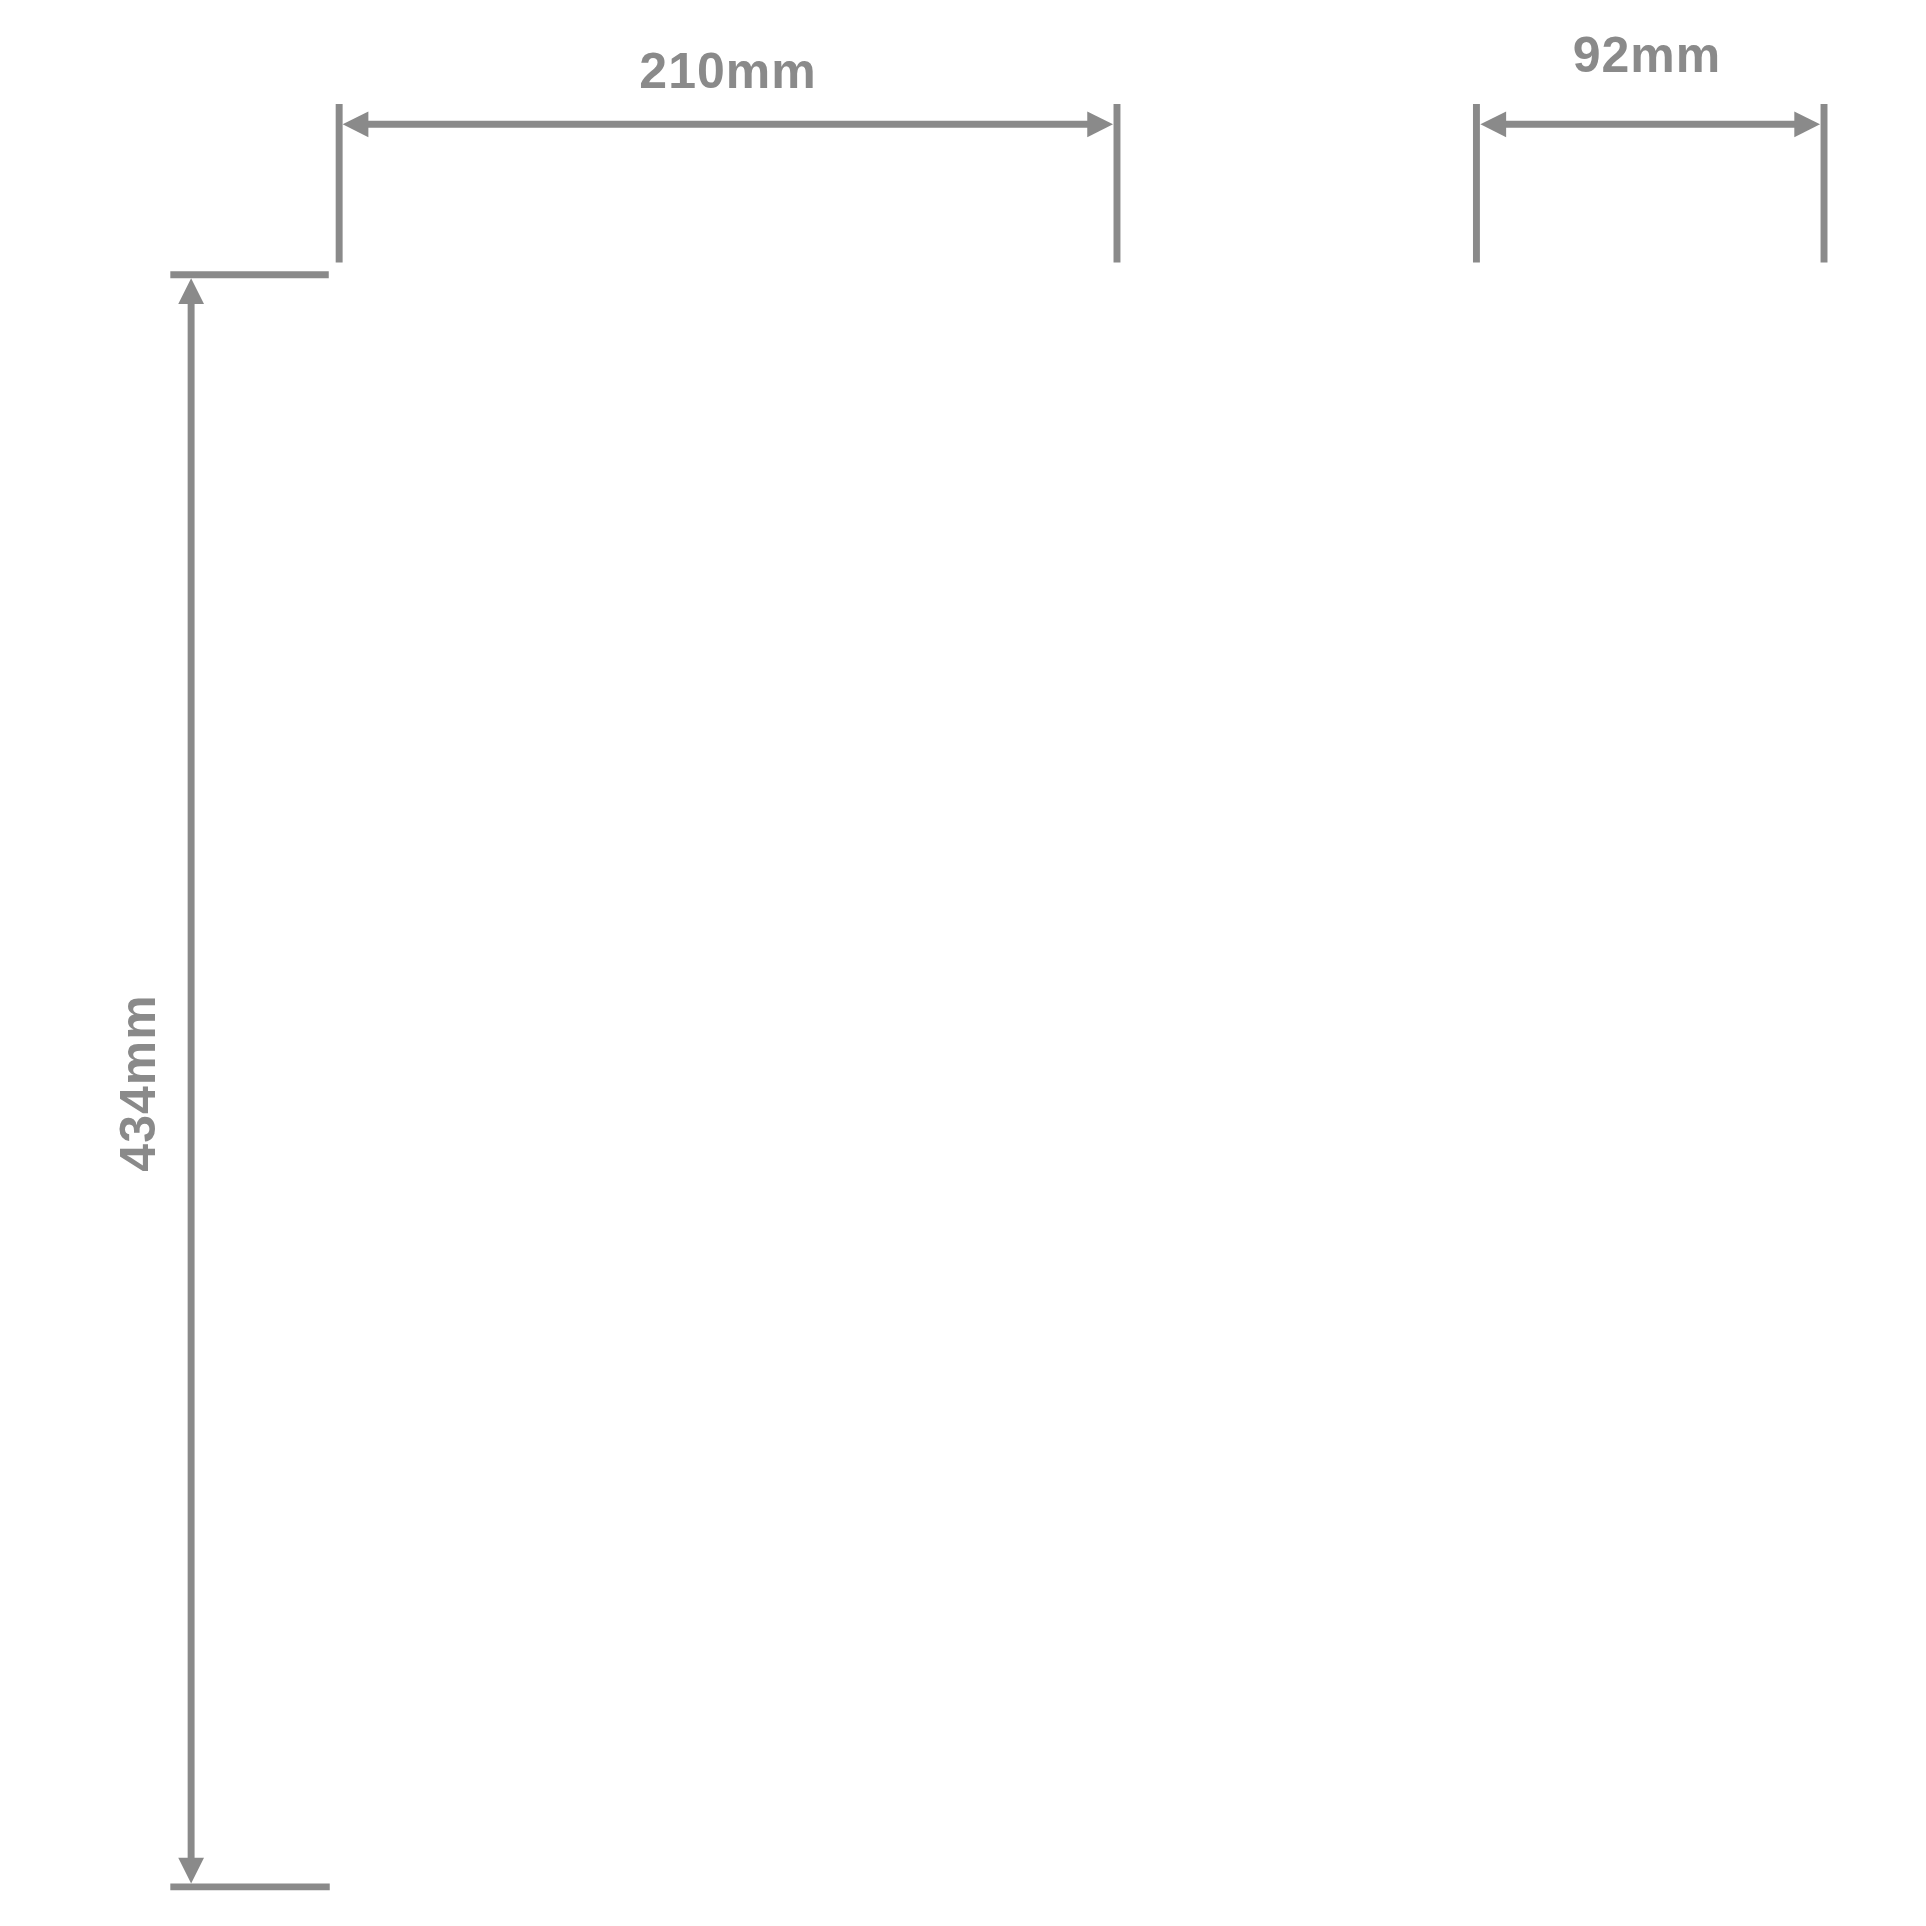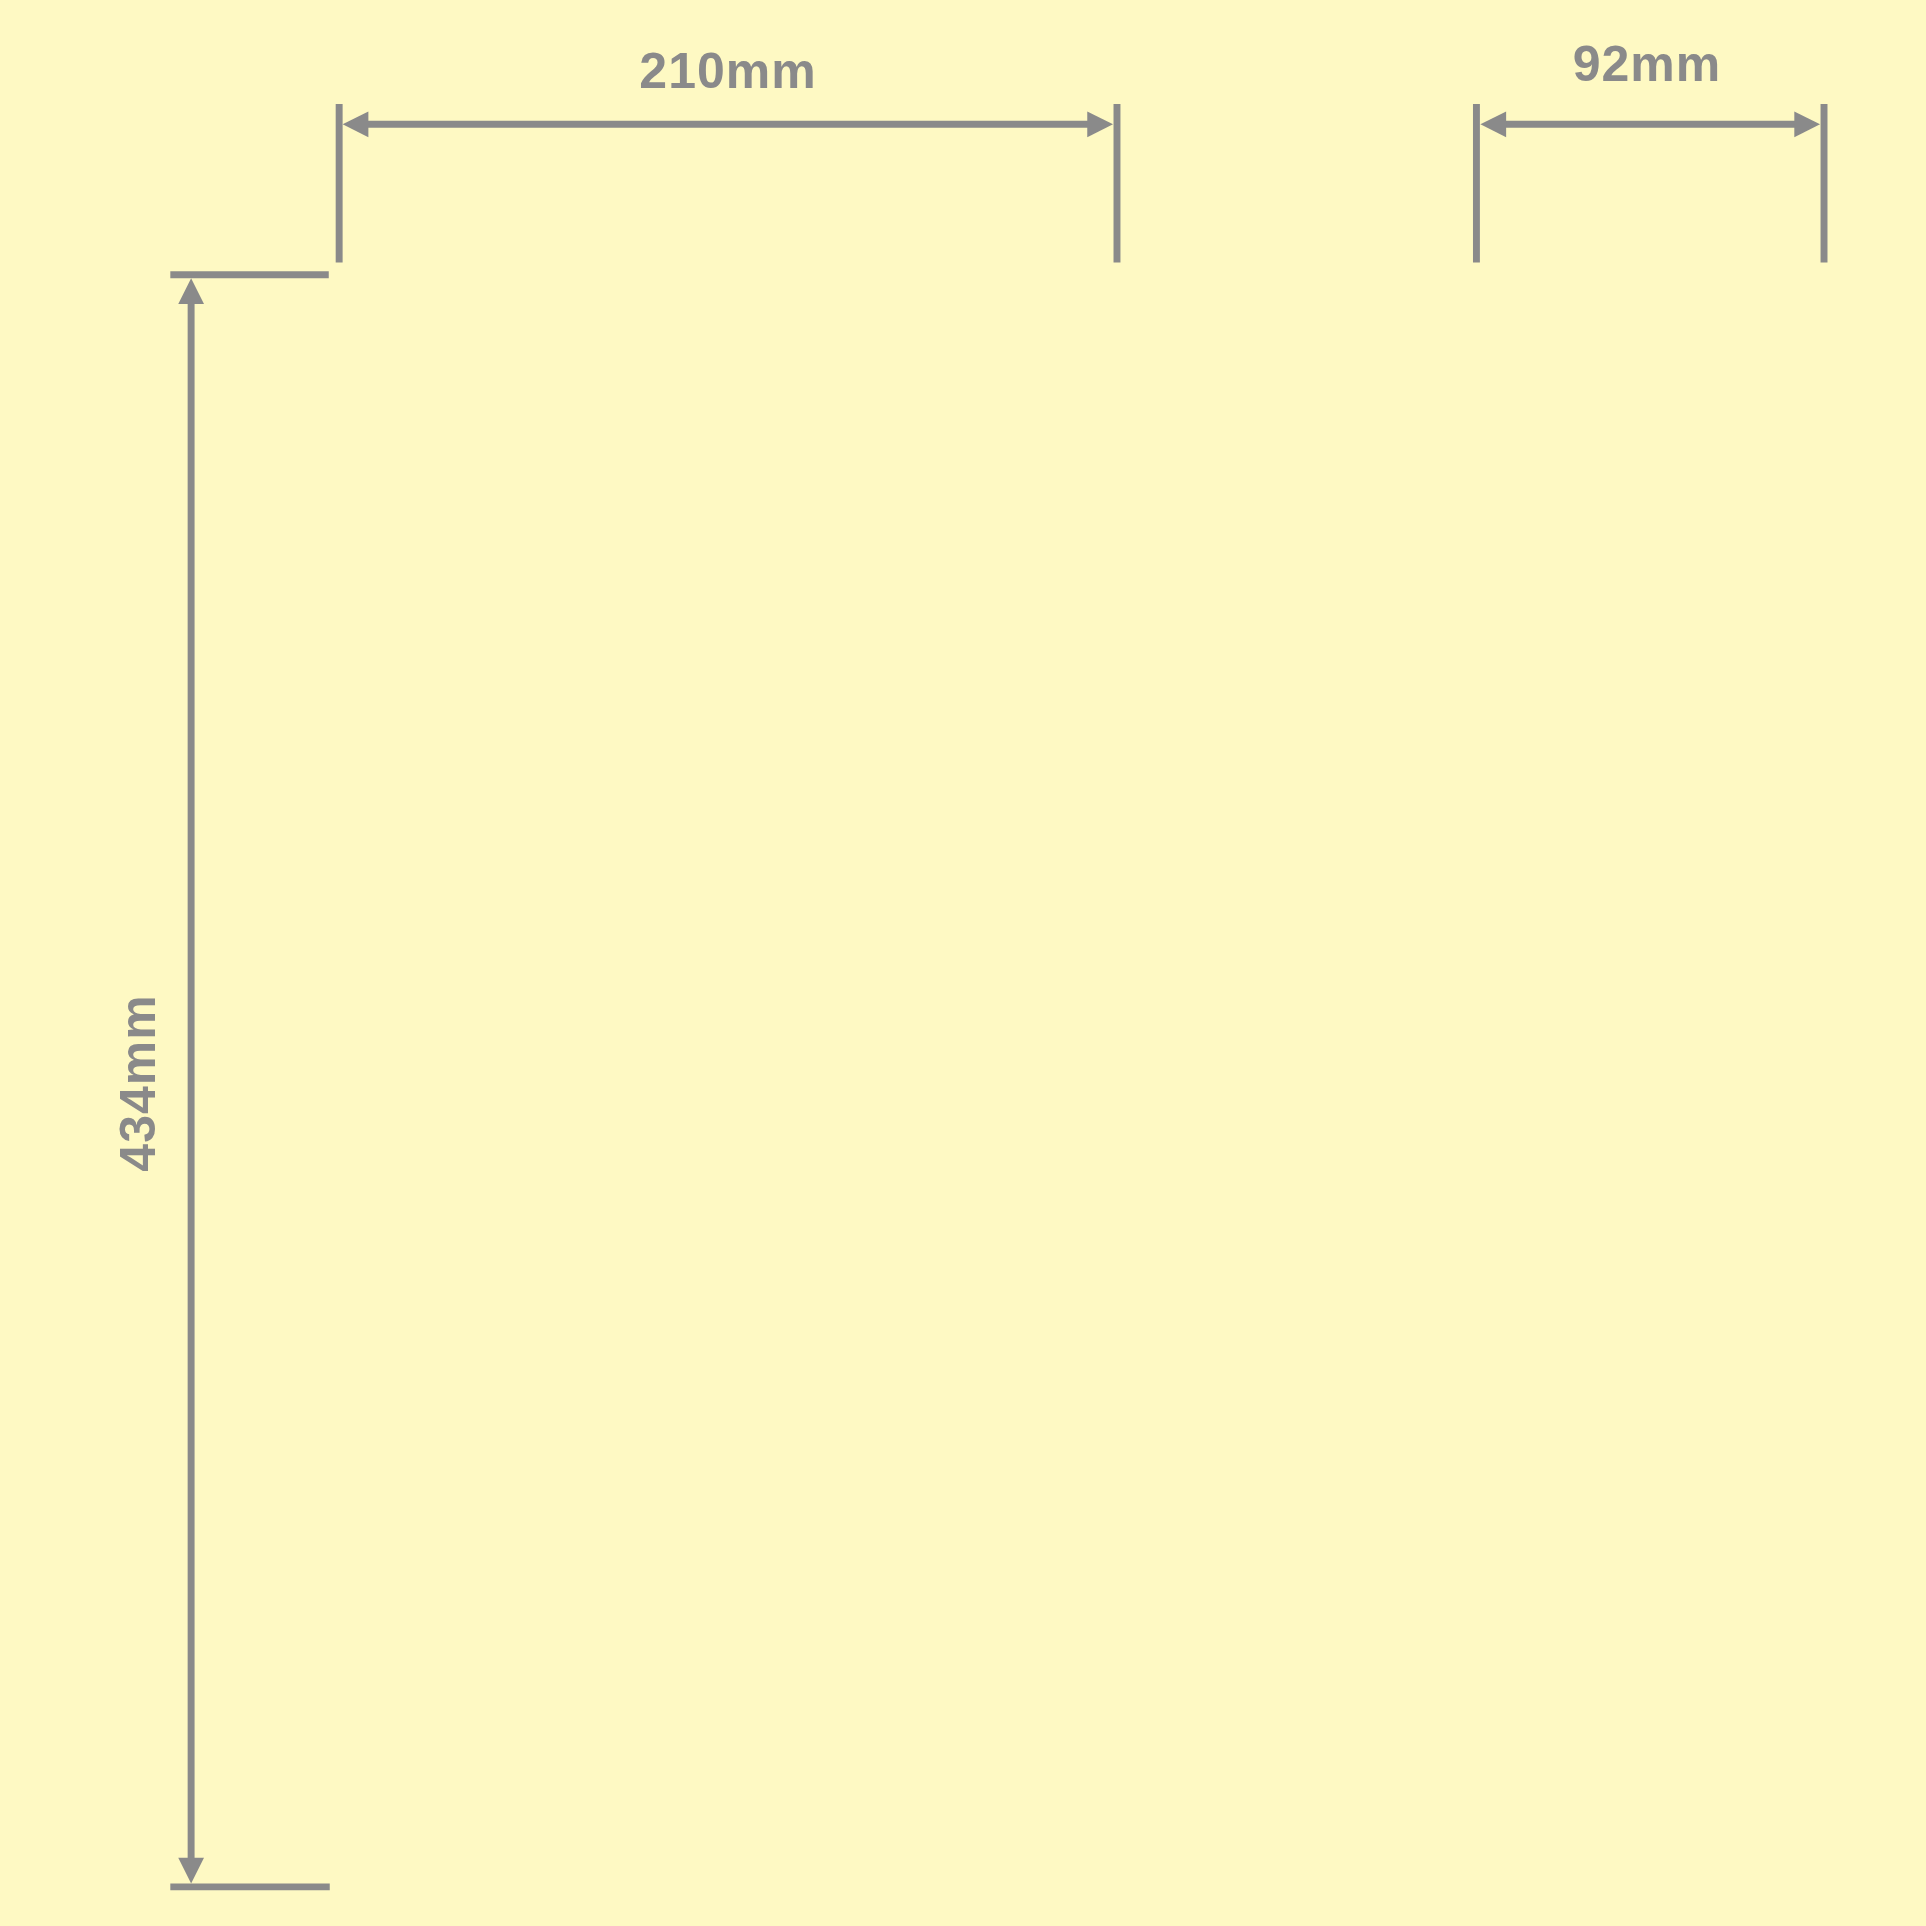--- a/index.html
+++ b/index.html
@@ -4,41 +4,41 @@
 <style>
   html, body {
     margin: 0;
     padding: 0;
     background: #000000;
   }
   .canvas {
     position: relative;
     width: 1927px;
     height: 1927px;
-    background: #fef9c3;
+    background: #ffffff;
     overflow: hidden;
   }
   .annotation-layer {
     position: absolute;
     left: 0;
     top: 0;
   }
   .dim-label {
     position: absolute;
     font-family: "Liberation Sans", sans-serif;
     font-size: 50px;
     font-weight: 600;
     letter-spacing: 1px;
     color: #8a8a8a;
     white-space: nowrap;
     transform: translate(-50%, -50%);
     user-select: none;
   }
   #label-width  { left: 728px;  top: 71px; }
-  #label-depth  { left: 1647px; top: 64px; }
+  #label-depth  { left: 1647px; top: 55px; }
   #label-height { left: 138px;  top: 1083px; transform: translate(-50%, -50%) rotate(-90deg); }
 </style>
 </head>
 <body>
 
 <div class="canvas">
 
   <svg class="annotation-layer" width="1927" height="1927" viewBox="0 0 1946 1946">
     <g stroke="#8a8a8a" stroke-width="7" fill="none">
 

